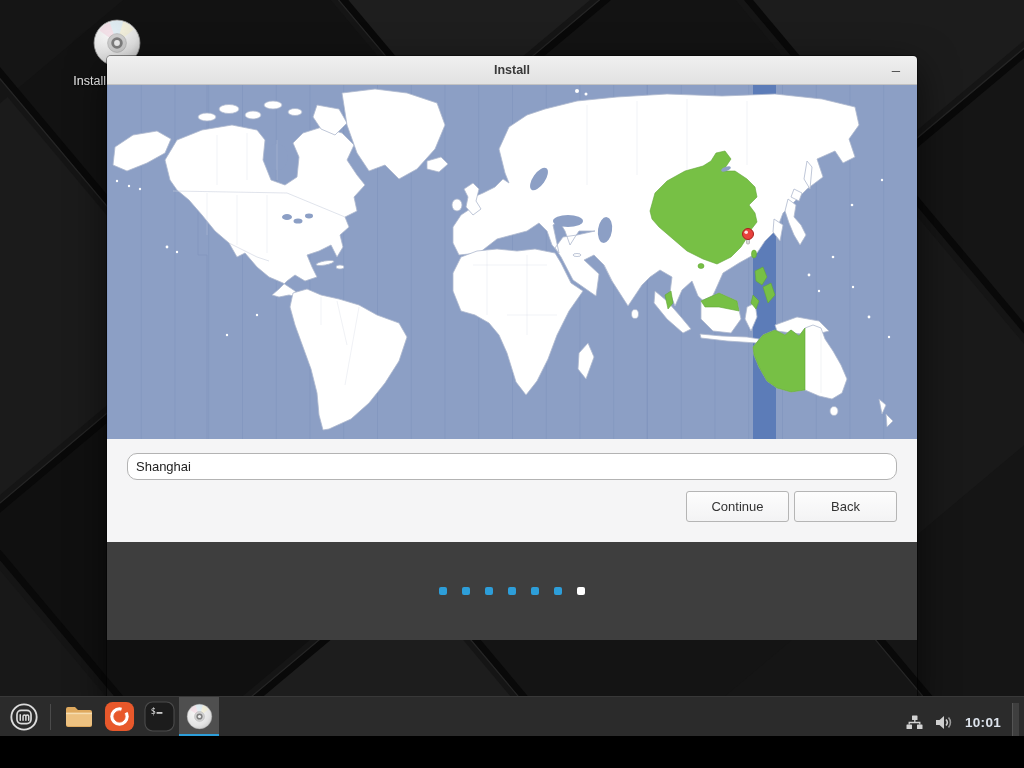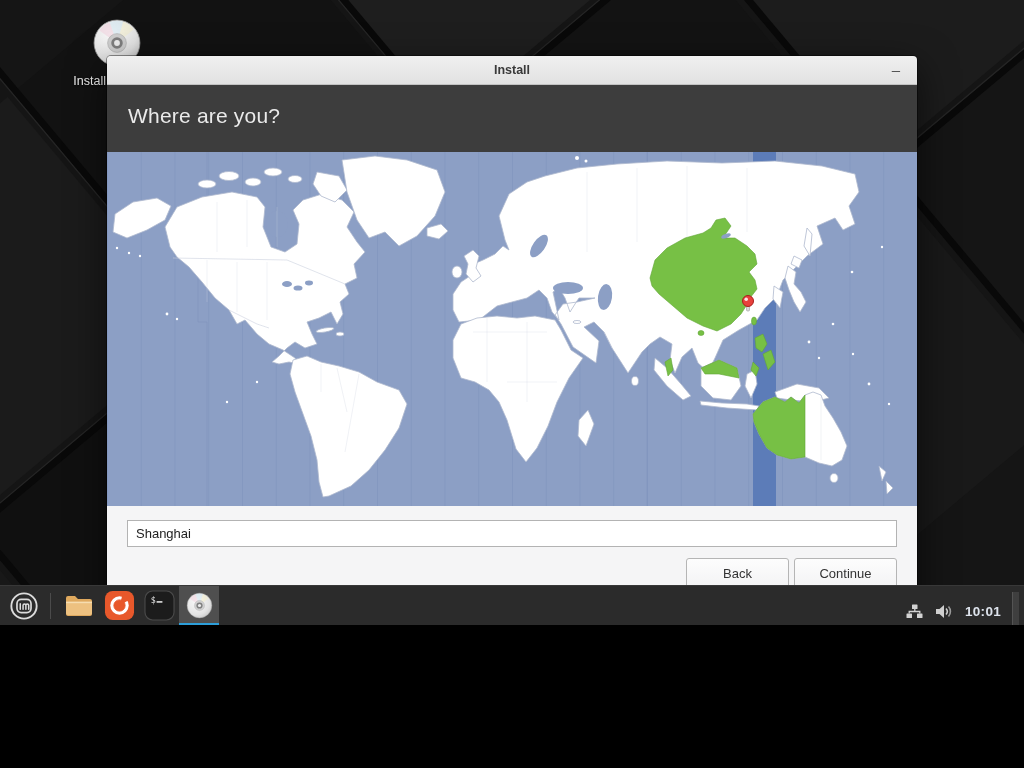--- a/index.html
+++ b/index.html
@@ -1,16 +1,16 @@
 <!DOCTYPE html>
 <html style="--map-ocean: #8C9FC5; --map-zone: #5C7CB8; --map-land: #FFFFFF; --map-border: #AEB9CE; --map-highlight: #77C045; --pin-red: #E8413C; --progress: #2D9ED9; --accent: #2D9ED9; --header-bg: #3D3D3D; --footer-bg: #3E3E3E; --content-bg: #F5F5F6; --taskbar-bg: #2B2B2B;"><head>
 <meta charset="utf-8">
 <style>
   html,body{margin:0;padding:0;background:#000;}
-  .screen{position:relative;width:1024px;height:625px;overflow:hidden;
+  .screen{position:relative;width:1024px;height:736px;overflow:hidden;
           background:#4c1d95;font-family:"Liberation Sans",sans-serif;}
   .wallpaper{position:absolute;inset:0;z-index:0;}
 
   
   .desktop-icon{position:absolute;left:92px;top:18px;width:60px;z-index:1;text-align:center;}
   .desktop-icon .di-label{position:absolute;top:56px;left:-62px;width:76px;text-align:right;
       font-size:12.5px;color:#efefef;text-shadow:0 1px 2px rgba(0,0,0,.9);}
 
   
   .window{position:absolute;left:107px;top:56px;width:810px;height:650px;z-index:2;
@@ -20,21 +20,21 @@
             border-bottom:1px solid #c2c2c2;border-radius:4px 4px 0 0;
             display:flex;align-items:center;justify-content:center;}
   .titlebar .title{font-size:12.5px;font-weight:bold;color:#3a3a3a;}
   .min-btn{position:absolute;right:10px;top:0;width:22px;height:27px;display:flex;
            align-items:center;justify-content:center;color:#555;font-size:15px;cursor:default;}
   .header{height:67px;background:var(--header-bg,#3d3d3d);}
   .header h1{margin:0;padding:19px 0 0 21px;font-size:21px;font-weight:normal;color:#eaeaea;letter-spacing:.2px;}
   .mapwrap{height:354px;overflow:hidden;background:var(--map-ocean,#8C9FC5);}
   .content{height:103px;background:var(--content-bg,#f5f5f6);box-sizing:border-box;padding:14px 20px 0;}
   .city-input{display:block;width:100%;height:27px;box-sizing:border-box;background:#fff;
-      border:1px solid #b3b3b3;border-radius:0;padding:12px 8px;font-size:13px;color:#222;
+      border:1px solid #b3b3b3;border-radius:10px;padding:12px 8px;font-size:13px;color:#222;
       font-family:"Liberation Sans",sans-serif;outline:none;}
   .btn-row{margin-top:11px;display:flex;justify-content:flex-end;gap:5px;}
   .btn{width:103px;height:31px;background:linear-gradient(#fdfdfd,#f3f3f4);
        border:1px solid #b5b5b5;border-radius:3px;font-size:13px;color:#333;
        font-family:"Liberation Sans",sans-serif;}
   .wfooter{height:98px;background:var(--footer-bg,#3e3e3e);display:flex;align-items:center;justify-content:center;}
   .dots{display:flex;}
   .dot{width:8px;height:8px;border-radius:2px;margin:0 7.5px;background:var(--progress,#2D9ED9);}
   .dot.current{background:#ffffff;}
 
@@ -119,23 +119,20 @@
       </svg>
     <div class="di-label">Install</div>
   </div>
 
   <div class="window">
     <div class="titlebar">
       <span class="title">Install</span>
       <span class="min-btn">–</span>
     </div>
 
-    <div class="header">
-      <h1>Where are you?</h1>
-    </div>
 
     <div class="mapwrap">
       <svg width="810" height="354" viewBox="0 0 810 354">
         <defs>
           <pattern id="tz" x="0" y="0" width="33.75" height="354" patternUnits="userSpaceOnUse">
             <line x1="0.5" y1="0" x2="0.5" y2="354" stroke="#7D92BC" stroke-width="1" opacity=".55"></line>
           </pattern>
         </defs>
         <rect width="810" height="354" fill="var(--map-ocean,#8C9FC5)"></rect>
         <rect width="810" height="354" fill="url(#tz)"></rect>
@@ -259,22 +256,22 @@
           <rect x="-1.5" y="0" width="3" height="8" rx="1" fill="#d8d8d8" stroke="#8d8d8d" stroke-width=".5"></rect>
           <circle cx="0" cy="-2" r="5.5" fill="var(--pin-red,#E8413C)" stroke="#a8201c" stroke-width="1"></circle>
           <circle cx="-1.8" cy="-3.8" r="1.8" fill="#ffffff" opacity=".85"></circle>
         </g>
       </svg>
     </div>
 
     <div class="content">
       <input class="city-input" type="text" value="Shanghai" style="">
       <div class="btn-row">
+        <button class="btn">Continue</button>
         <button class="btn">Back</button>
-        <button class="btn">Continue</button>
       </div>
     </div>
 
     <div class="wfooter">
       <div class="dots">
           <span class="dot"></span>
           <span class="dot"></span>
           <span class="dot"></span>
           <span class="dot"></span>
           <span class="dot"></span>

